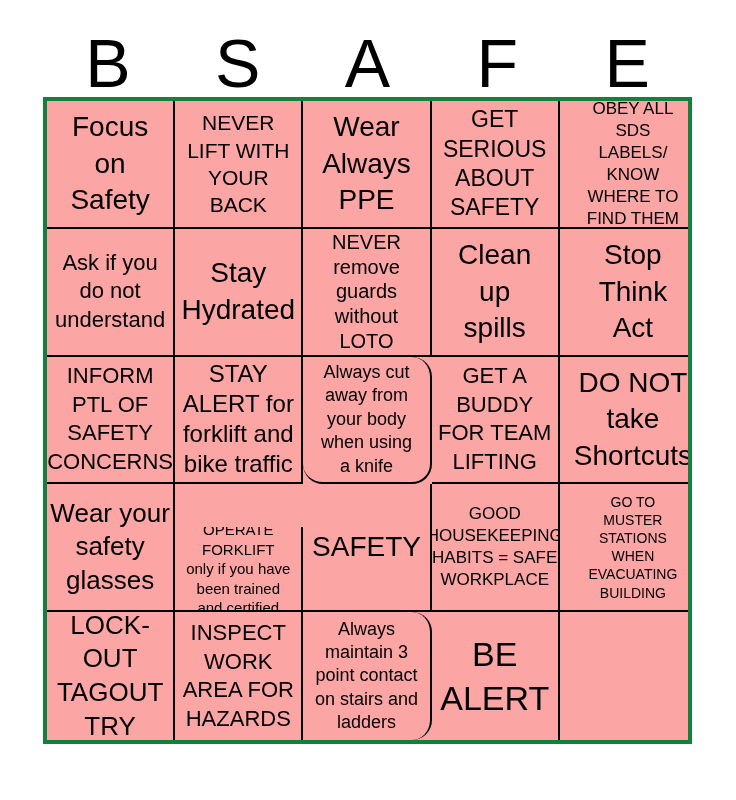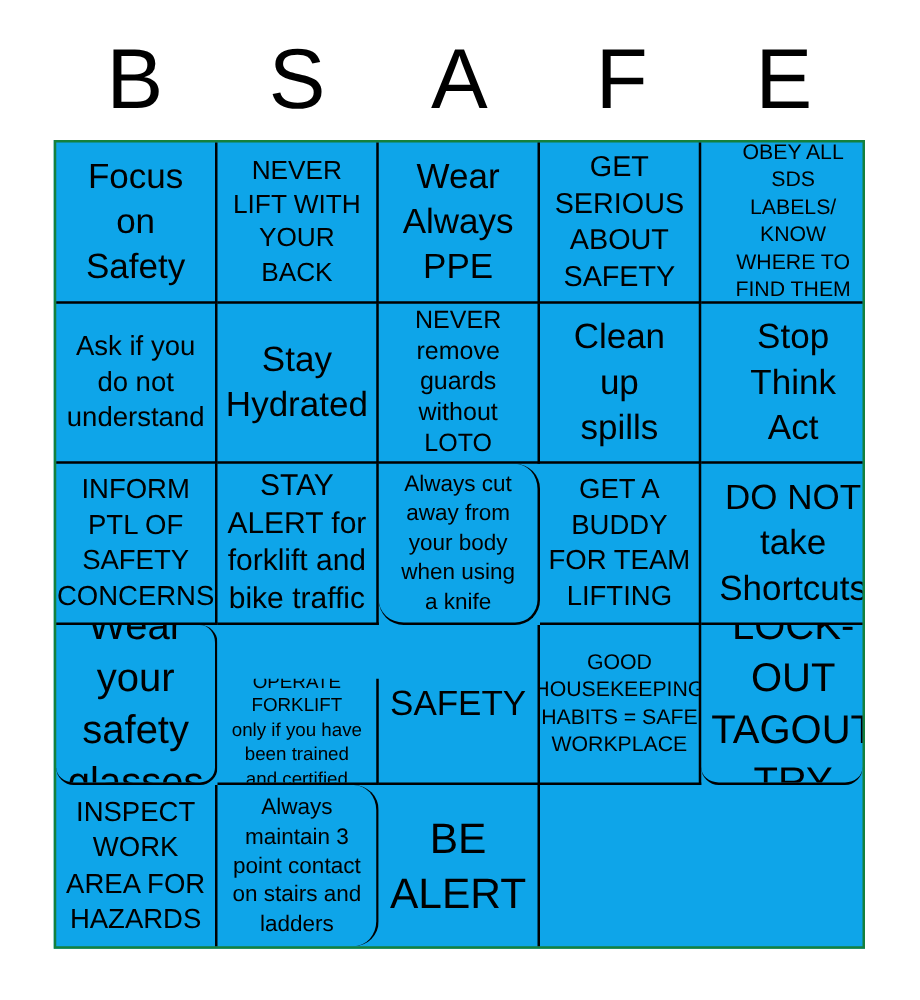--- a/index.html
+++ b/index.html
@@ -30,49 +30,49 @@
     align-items: flex-end;
     justify-content: center;
     font-size: 68px;
     line-height: 0.95;
     font-weight: 400;
     letter-spacing: 0;
   }
   .bingo-grid {
     position: absolute;
     left: 43px;
-    top: 112px;
+    top: 97px;
     width: 649px;
     height: 647px;
     box-sizing: border-box;
-    border: 2px solid #15803d;
+    border: 4px solid #15803d;
     display: grid;
     grid-template-columns: repeat(5, 1fr);
     grid-template-rows: repeat(5, 1fr);
-    background: #0ea5e9;
+    background: #fca5a5;
   }
   .cell {
     box-sizing: border-box;
     border-right: 2px solid #000000;
     border-bottom: 2px solid #000000;
     display: flex;
     align-items: center;
     justify-content: center;
     text-align: center;
     white-space: pre-line;
     padding: 1px 2px;
     line-height: 1.3;
     overflow: hidden;
   }
   .cell:nth-child(5n) { border-right: none; padding-left: 20px; }
   .cell:nth-child(n+21) { border-bottom: none; }
 
   .fs34 { font-size: 34px; }
   .fs28 { font-size: 28px; }
-  .fs26 { font-size: 32px; border-radius: 14px; }
+  .fs26 { font-size: 26px; }
   .fs24 { font-size: 24px; line-height: 1.25; }
   .fs23 { font-size: 23px; line-height: 1.27; }
   .fs22 { font-size: 22px; }
   .fs21 { font-size: 21px; }
   .fs20 { font-size: 20px; line-height: 1.24; }
   .fs19 { font-size: 22px; }
   .fs18 { font-size: 18px; border-radius: 20px; }
   .fs17 { font-size: 17px; }
   .fs15 { font-size: 15px; margin-top: 43px; }
   .fs14 { font-size: 14px; }
@@ -157,20 +157,26 @@
 FORKLIFT
 only if you have
 been trained
 and certified</div>
     <div class="cell fs28">SAFETY</div>
     <div class="cell fs13">GOOD
 HOUSEKEEPING
 HABITS = SAFE
 WORKPLACE</div>
 
+    <div class="cell fs14">GO TO
+MUSTER
+STATIONS
+WHEN
+EVACUATING
+BUILDING</div>
     <div class="cell fs26">LOCK-
 OUT
 TAGOUT
 TRY</div>
     <div class="cell fs22">INSPECT
 WORK
 AREA FOR
 HAZARDS</div>
     <div class="cell fs18">Always
 maintain 3

